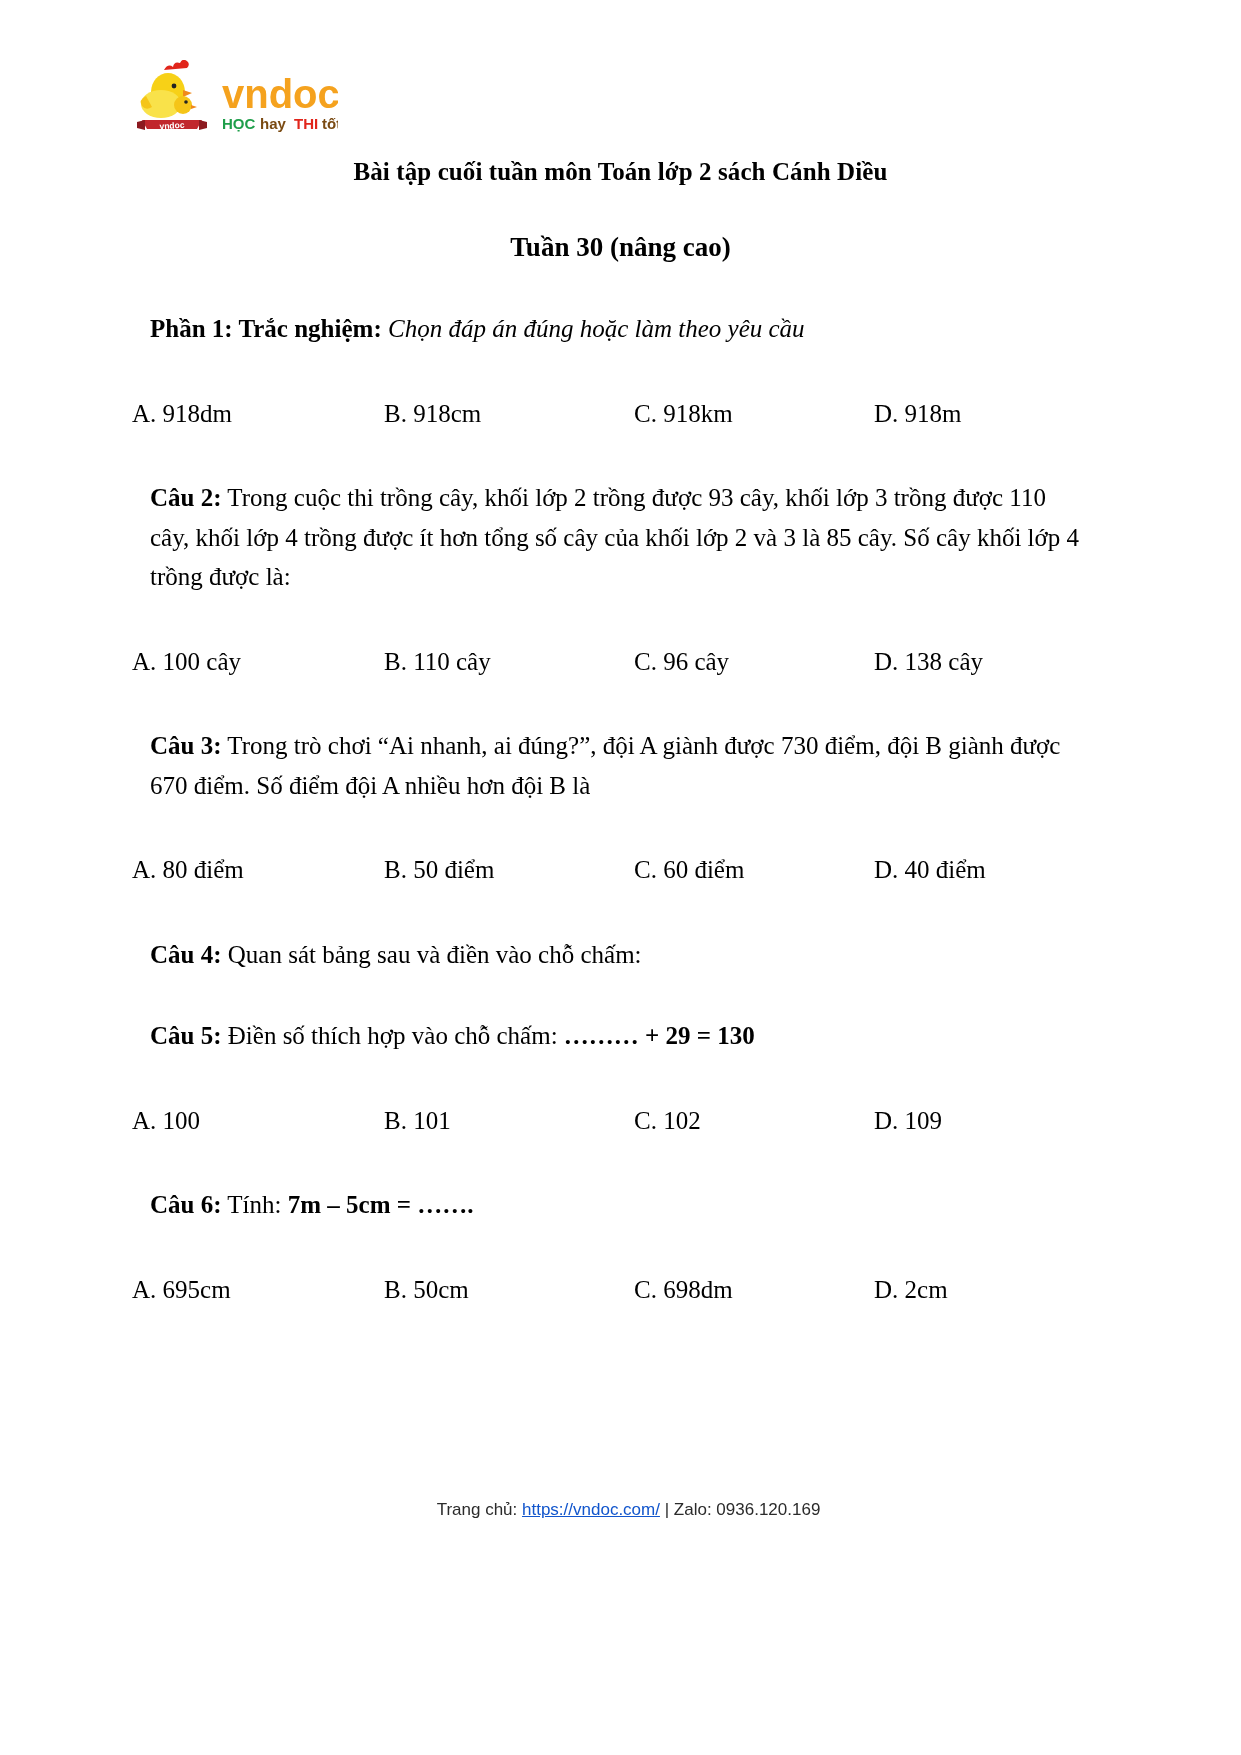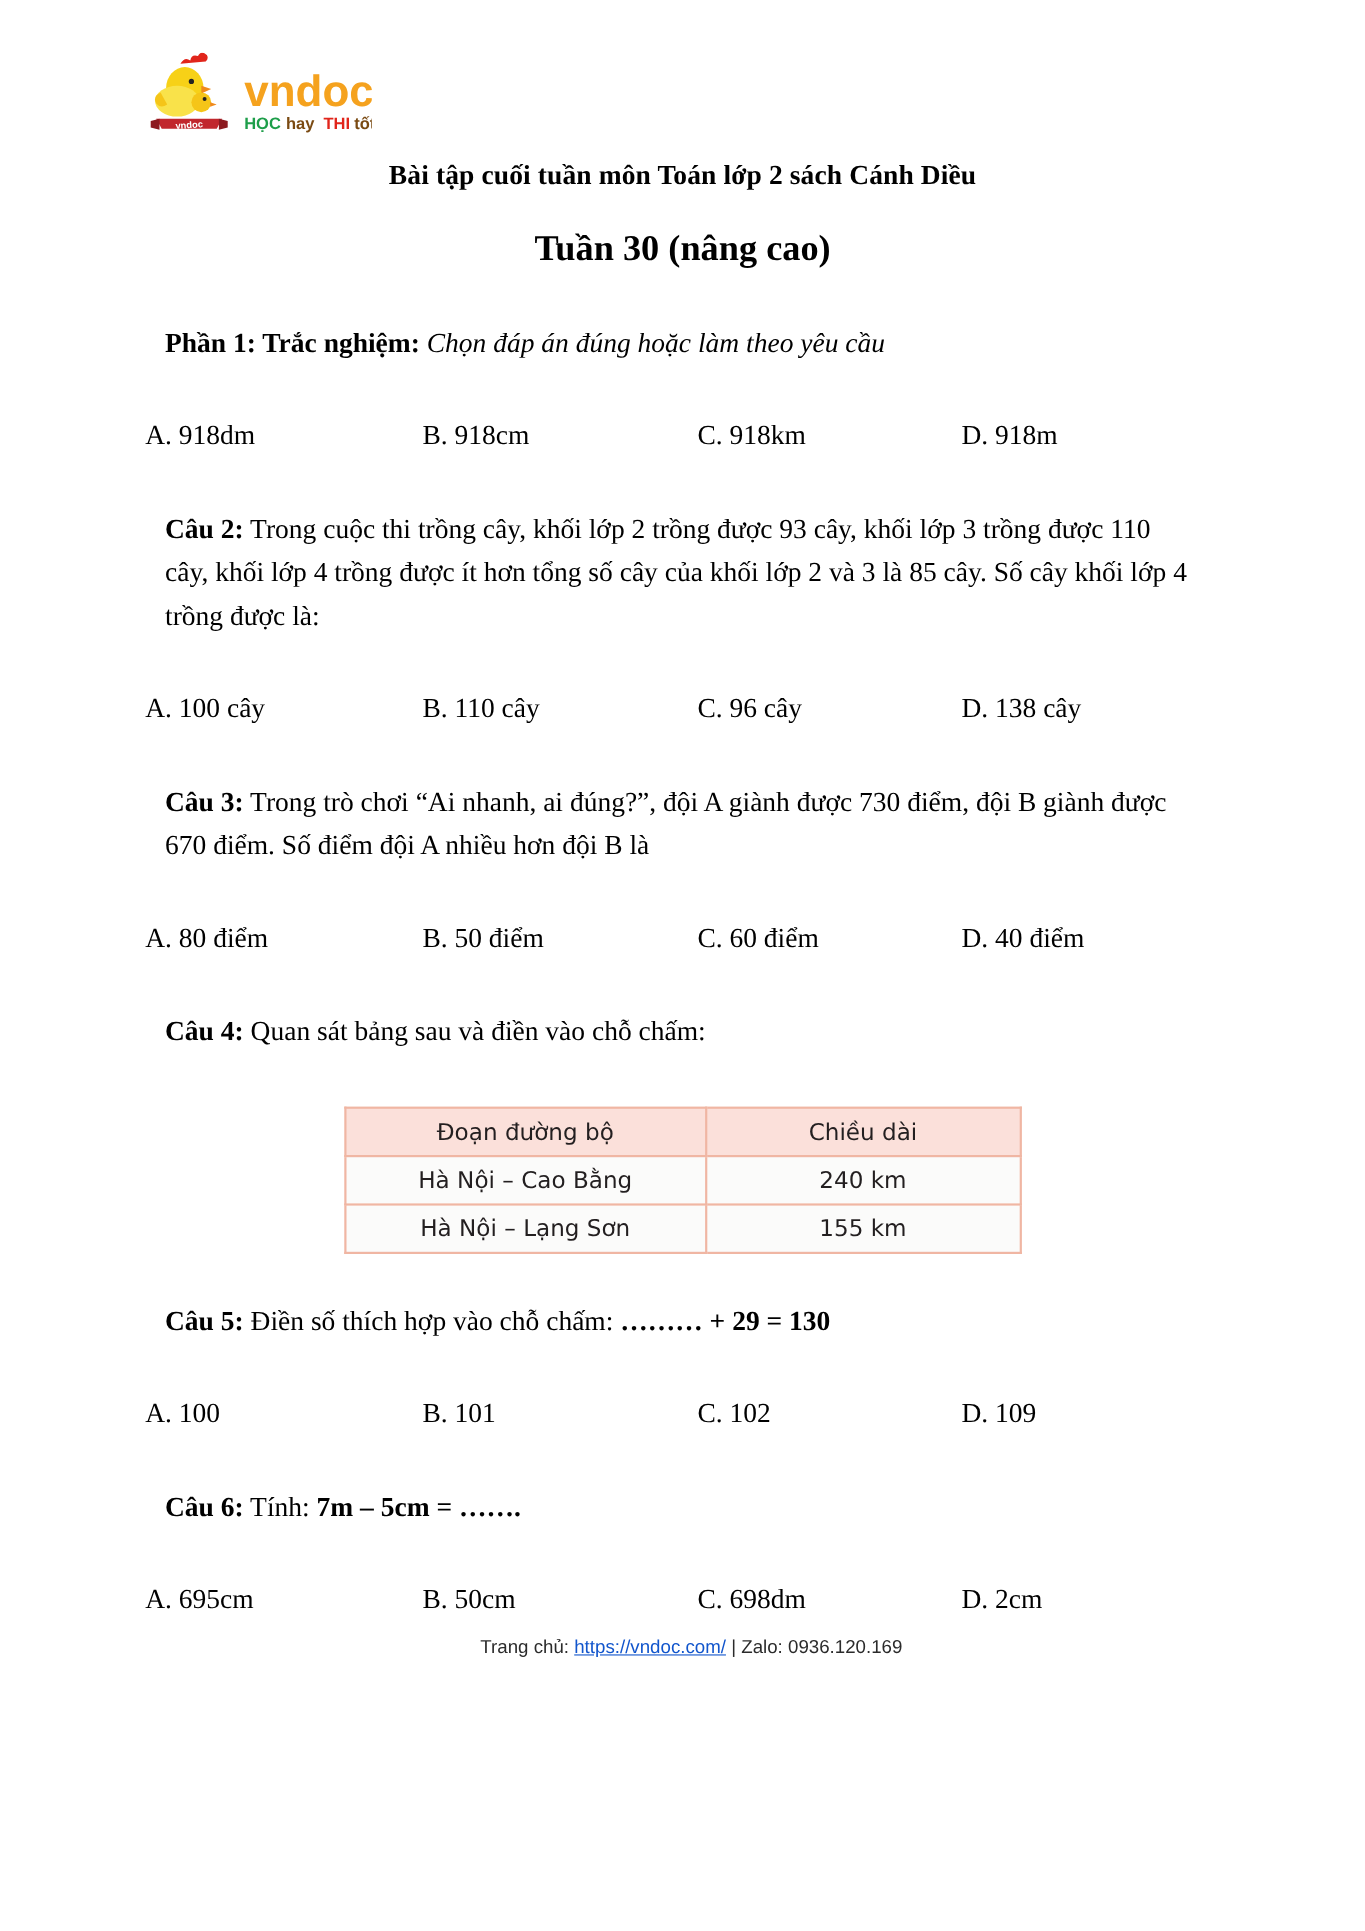--- a/index.html
+++ b/index.html
@@ -32,28 +32,28 @@
     height: 78px;
   }
   .logo-svg { display: block; }
 
   
   .doc-title {
     text-align: center;
     font-weight: bold;
     font-size: 25px;
     line-height: 1.2;
-    margin: 0;
+    margin: 12px;
     padding-top: 145px;
     letter-spacing: 0.1px;
   }
   .doc-subtitle {
     text-align: center;
     font-weight: bold;
-    font-size: 33px;
+    font-size: 27px;
     line-height: 1.2;
     margin: 0;
     padding-top: 32px;
   }
 
   
   .para {
     font-size: 25px;
     line-height: 1.58;
     margin: 18px;
@@ -194,40 +194,20 @@
     <span class="opt a">A. 80 điểm</span>
     <span class="opt b">B. 50 điểm</span>
     <span class="opt c">C. 60 điểm</span>
     <span class="opt d">D. 40 điểm</span>
   </div>
 
   <p class="para">
     <b>Câu 4:</b><span> Quan sát bảng sau và điền vào chỗ chấm:</span>
   </p>
 
-  <div class="table-wrap">
-    <table class="road-table">
-      <thead>
-        <tr>
-          <th class="col-name">Đoạn đường bộ</th>
-          <th class="col-len">Chiều dài</th>
-        </tr>
-      </thead>
-      <tbody>
-        <tr>
-          <td>Hà Nội – Cao Bằng</td>
-          <td>240 km</td>
-        </tr>
-        <tr>
-          <td>Hà Nội – Lạng Sơn</td>
-          <td>155 km</td>
-        </tr>
-      </tbody>
-    </table>
-  </div>
 
 
   <p class="para tight">
     <b>Câu 5:</b><span> Điền số thích hợp vào chỗ chấm: </span><b>……… + 29 = 130</b>
   </p>
   <div class="options">
     <span class="opt a">A. 100</span>
     <span class="opt b">B. 101</span>
     <span class="opt c">C. 102</span>
     <span class="opt d">D. 109</span>

